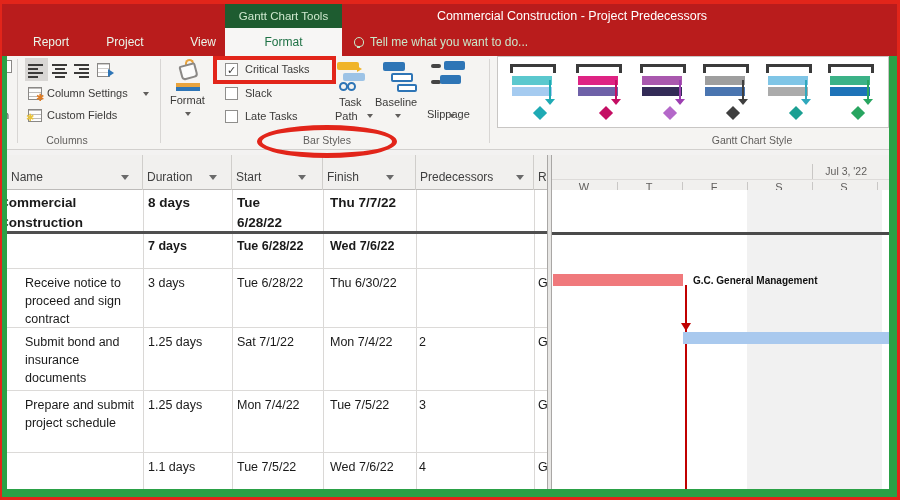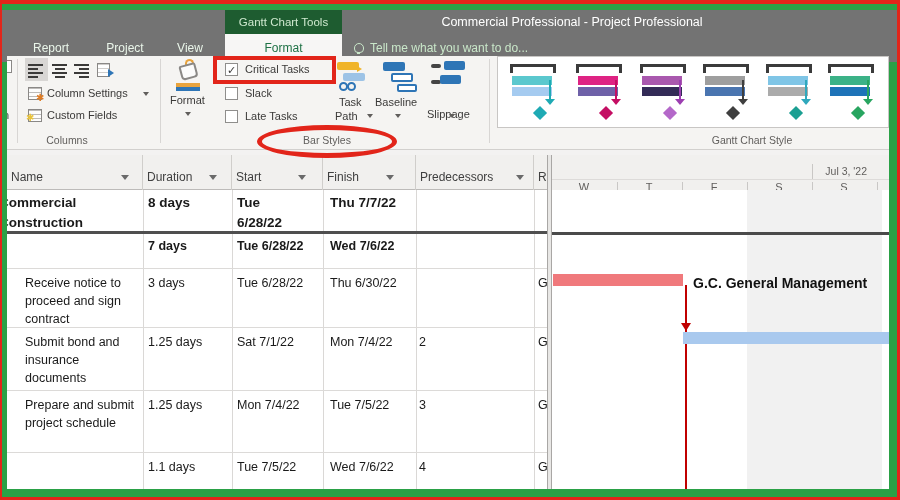--- a/index.html
+++ b/index.html
@@ -1,27 +1,27 @@
 <!DOCTYPE html>
 <html><head>
 <meta charset="utf-8">
 <style>
   * { margin:0; padding:0; box-sizing:border-box; }
   html,body { width:900px; height:500px; overflow:hidden; }
   body { font-family:"Liberation Sans", sans-serif; background:#e2251a; position:relative; }
   .frame { position:absolute; left:2px; top:4px; width:895px; height:493px; background:#2aa146; }
 
   
-  .greenhead { position:absolute; left:0; top:6px; width:895px; height:52px; background:#737373; }
+  .greenhead { position:absolute; left:0; top:0; width:895px; height:52px; background:#b91c1c; }
   .ctxbox { position:absolute; left:223px; top:0; width:117px; height:24px; background:#1e5c30; color:#cfe9cf; font-size:11.5px; text-align:center; line-height:24px; }
   .apptitle { position:absolute; left:360px; top:0; width:420px; height:24px; color:#ffffff; font-size:12.5px; text-align:center; line-height:25px; }
   .tab { position:absolute; top:24px; height:28px; line-height:28px; color:#eaf6ea; font-size:12px; text-align:center; }
   .tab-report { left:18px; width:62px; }
   .tab-project { left:92px; width:62px; }
-  .tab-view { left:162px; width:52px; }
+  .tab-view { left:162px; width:52px;text-align:right; }
   .tab-format { left:223px; top:24px; width:117px; height:28px; background:#f7f6f5; color:#1e7145; font-size:12px; text-align:center; line-height:28px; position:absolute; }
   .tellme { position:absolute; left:352px; top:24px; height:28px; line-height:28px; color:#c9e7c9; font-size:12px; }
   .bulb { display:inline-block; width:10px; height:10px; border:1.5px solid #c9e7c9; border-radius:50% 50% 40% 40%; position:relative; top:1px; margin-right:6px; }
   .bulb:after { content:""; position:absolute; left:2px; top:8px; width:3px; height:2px; background:#c9e7c9; }
 
   
   .app { position:absolute; left:5px; top:52px; width:882px; height:433px; background:#ffffff; overflow:hidden; }
   .ribbon { position:absolute; left:0; top:0; width:882px; height:94px; background:#f5f4f2; border-bottom:1px solid #d2d0ce; }
   .rsep { position:absolute; top:3px; height:84px; width:1px; background:#d8d6d4; }
   .grplabel { position:absolute; top:78px; font-size:10.5px; color:#605e5c; text-align:center; }
@@ -100,30 +100,30 @@
   
   .splitter { position:absolute; left:540px; top:99px; width:5px; height:334px; background:#e8e7e5; border-left:1px solid #a9a7a5; border-right:1px solid #a9a7a5; }
 
   
   .chart { position:absolute; left:545px; top:134px; width:337px; height:299px; background:#fff; overflow:hidden; }
   .weekend { position:absolute; left:195px; top:0; width:135px; height:299px; background:#f1f1f1; }
   .gbar-crit { position:absolute; left:1px; top:84px; width:130px; height:12px; }
   .gbar-task { position:absolute; left:131px; top:142px; width:206px; height:12px; }
   .linkline { position:absolute; left:133px; top:95px; width:1.5px; height:204px; }
   .linkarrow { position:absolute; left:129px; top:133px; width:0; height:0; border-left:5px solid transparent; border-right:5px solid transparent; border-top:8px solid #c00000; }
-  .barlabel { position:absolute; left:141px; top:85px; font-size:14px; font-weight:bold; color:#111; white-space:nowrap; }
+  .barlabel { position:absolute; left:141px; top:85px; font-size:10px; font-weight:bold; color:#111; white-space:nowrap; }
 </style>
 </head>
 <body>
 
 <div class="frame">
 
   <div class="greenhead">
     <div class="ctxbox">Gantt Chart Tools</div>
-    <div class="apptitle">Commercial Professional - Project Professional</div>
+    <div class="apptitle">Commercial Construction - Project Predecessors</div>
     <div class="tab tab-report">Report</div>
     <div class="tab tab-project">Project</div>
     <div class="tab tab-view">View</div>
     <div class="tab-format">Format</div>
     <div class="tellme"><span class="bulb"></span><span>Tell me what you want to do...</span></div>
   </div>
 
   <div class="app">
 
     <div class="ribbon">

